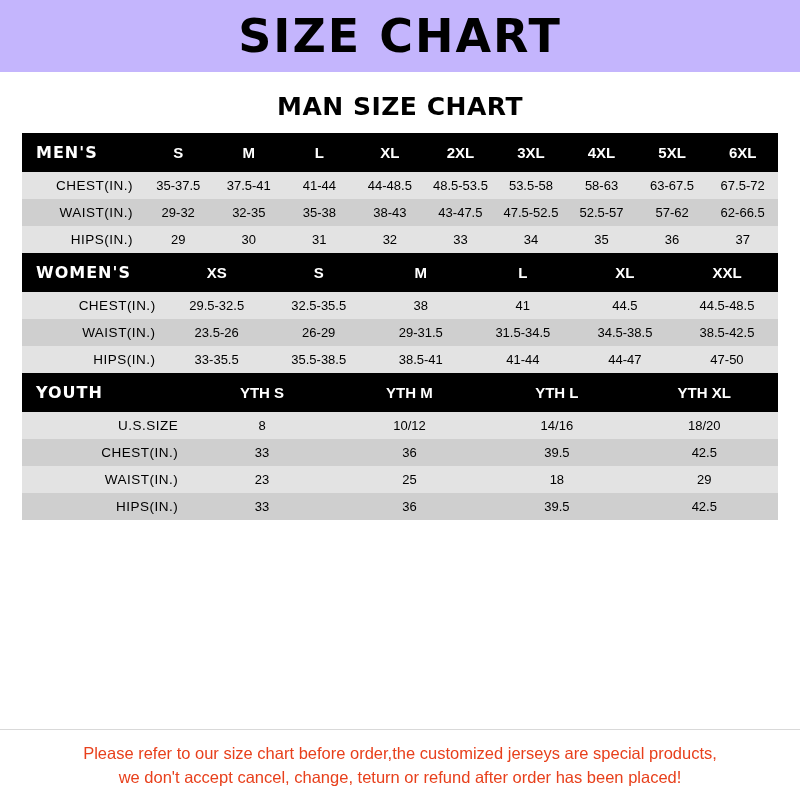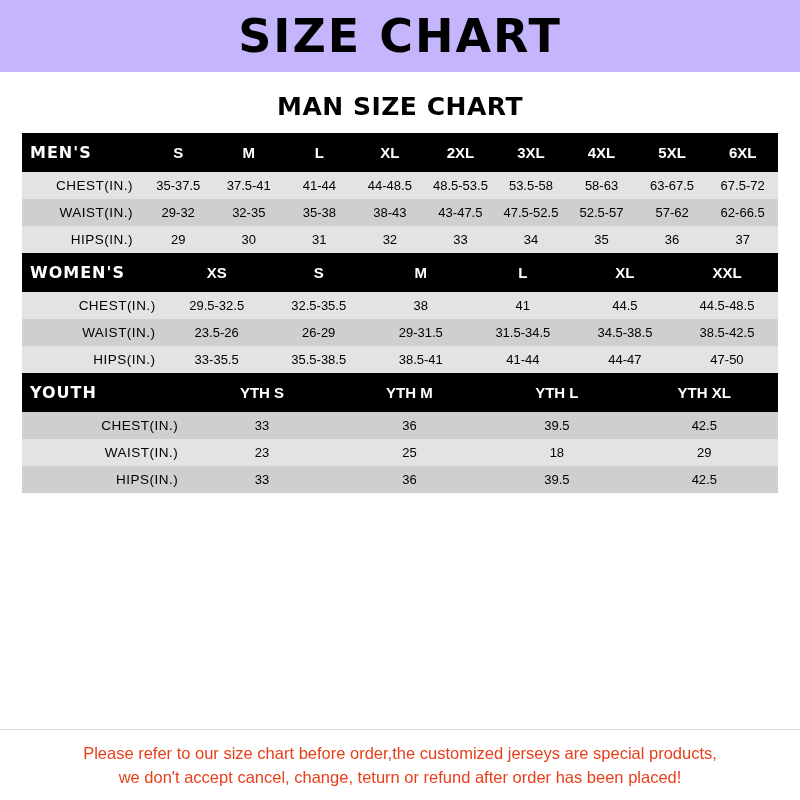--- a/index.html
+++ b/index.html
@@ -71,21 +71,21 @@
   }
   table.size-table thead th {
     background: #000000;
     color: #ffffff;
     font-weight: bold;
     font-size: 15px;
     padding: 10px 2px;
   }
   table.size-table thead th.rowhead {
     text-align: left;
-    padding-left: 8px;
+    padding-left: 14px;
     font-family: "DejaVu Sans", sans-serif;
     font-size: 16px;
     letter-spacing: 1px;
   }
   table.size-table tbody tr.odd td { background: #e3e3e3; }
   table.size-table tbody tr.even td { background: #cfcfcf; }
   table.size-table tbody td.rowhead {
     text-align: right;
     padding-right: 10px;
     font-size: 13.5px;
@@ -254,20 +254,27 @@
       <thead>
         <tr>
           <th class="rowhead">YOUTH</th>
           <th>YTH S</th>
           <th>YTH M</th>
           <th>YTH L</th>
           <th>YTH XL</th>
         </tr>
       </thead>
       <tbody>
+        <tr class="odd">
+          <td class="rowhead">U.S.SIZE</td>
+          <td>8</td>
+          <td>10/12</td>
+          <td>14/16</td>
+          <td>18/20</td>
+        </tr>
         <tr class="even">
           <td class="rowhead">CHEST(IN.)</td>
           <td>33</td>
           <td>36</td>
           <td>39.5</td>
           <td>42.5</td>
         </tr>
         <tr class="odd">
           <td class="rowhead">WAIST(IN.)</td>
           <td>23</td>

